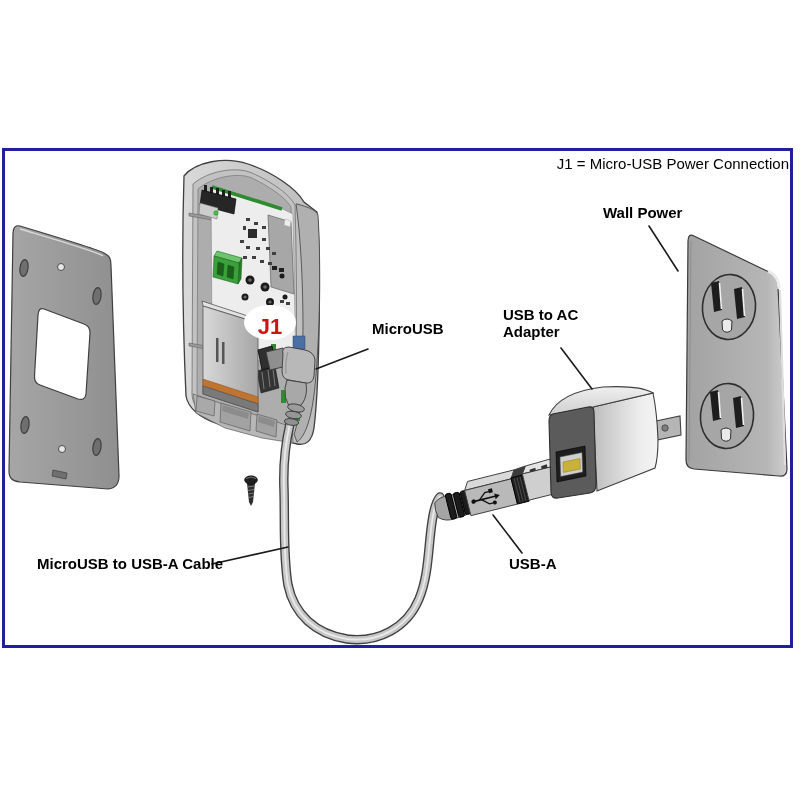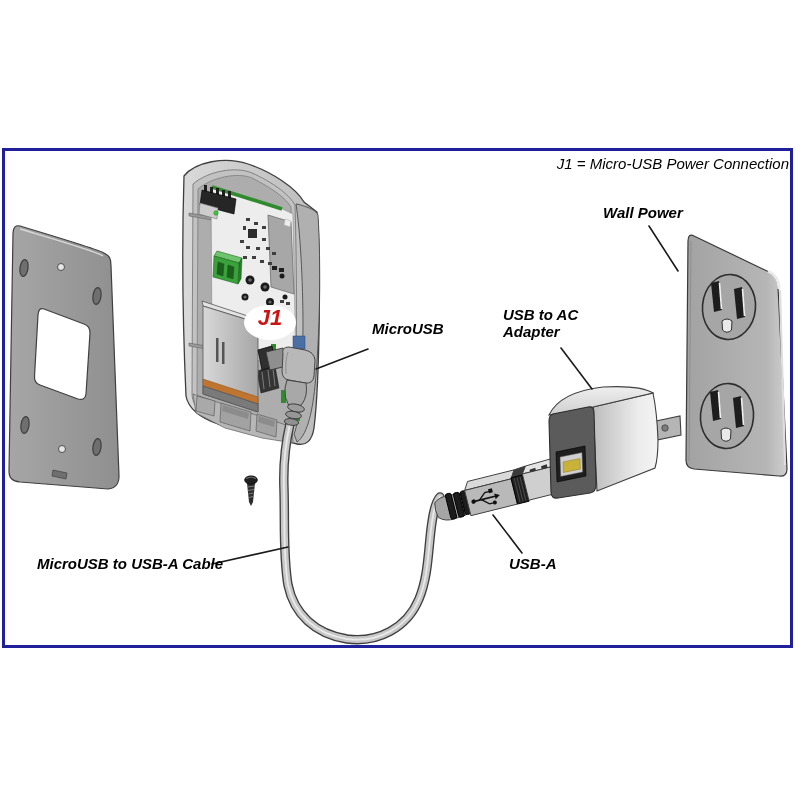--- a/index.html
+++ b/index.html
@@ -8,29 +8,29 @@
     --terminal-green:#3aa23a;
     --terminal-green-dark:#1c5e1c;
     --pcb-green:#2e8b2e;
     --battery-orange:#bf7430;
     --usb-yellow:#c9b23a;
     --ink:#1a1a1a;
   }
   *{margin:0;padding:0;box-sizing:border-box;}
   html,body{width:800px;height:800px;background:#ffffff;overflow:hidden;
     font-family:"Liberation Sans", sans-serif;color:#000;}
-  .stage{position:relative;width:800px;height:708px;background:#fff;font-style:italic;}
+  .stage{position:relative;width:800px;height:708px;background:#fff;}
   .frame{position:absolute;left:2px;top:148px;width:791px;height:500px;
     border:3px solid var(--border-blue);background:#fff;}
   svg.art{position:absolute;left:0;top:0;}
   .label{position:absolute;font-size:15px;font-weight:bold;color:#000;white-space:nowrap;}
   .label.title{font-weight:normal;}
   .label.center{text-align:left;white-space:normal;line-height:17px;}
   .j1-badge{position:absolute;left:244px;top:305px;width:52px;height:35px;
-    background:#ffffff;border-radius:50%;display:flex;align-items:flex-start;justify-content:center;
+    background:#ffffff;border-radius:50%;display:flex;align-items:flex-end;justify-content:center;
     font-size:22px;font-weight:bold;color:var(--j1-red);}
 </style>
 </head>
 <body>
 
 <div class="stage">
 
   <div class="frame"></div>
 
   <svg class="art" width="800" height="800" viewBox="0 0 800 800">

